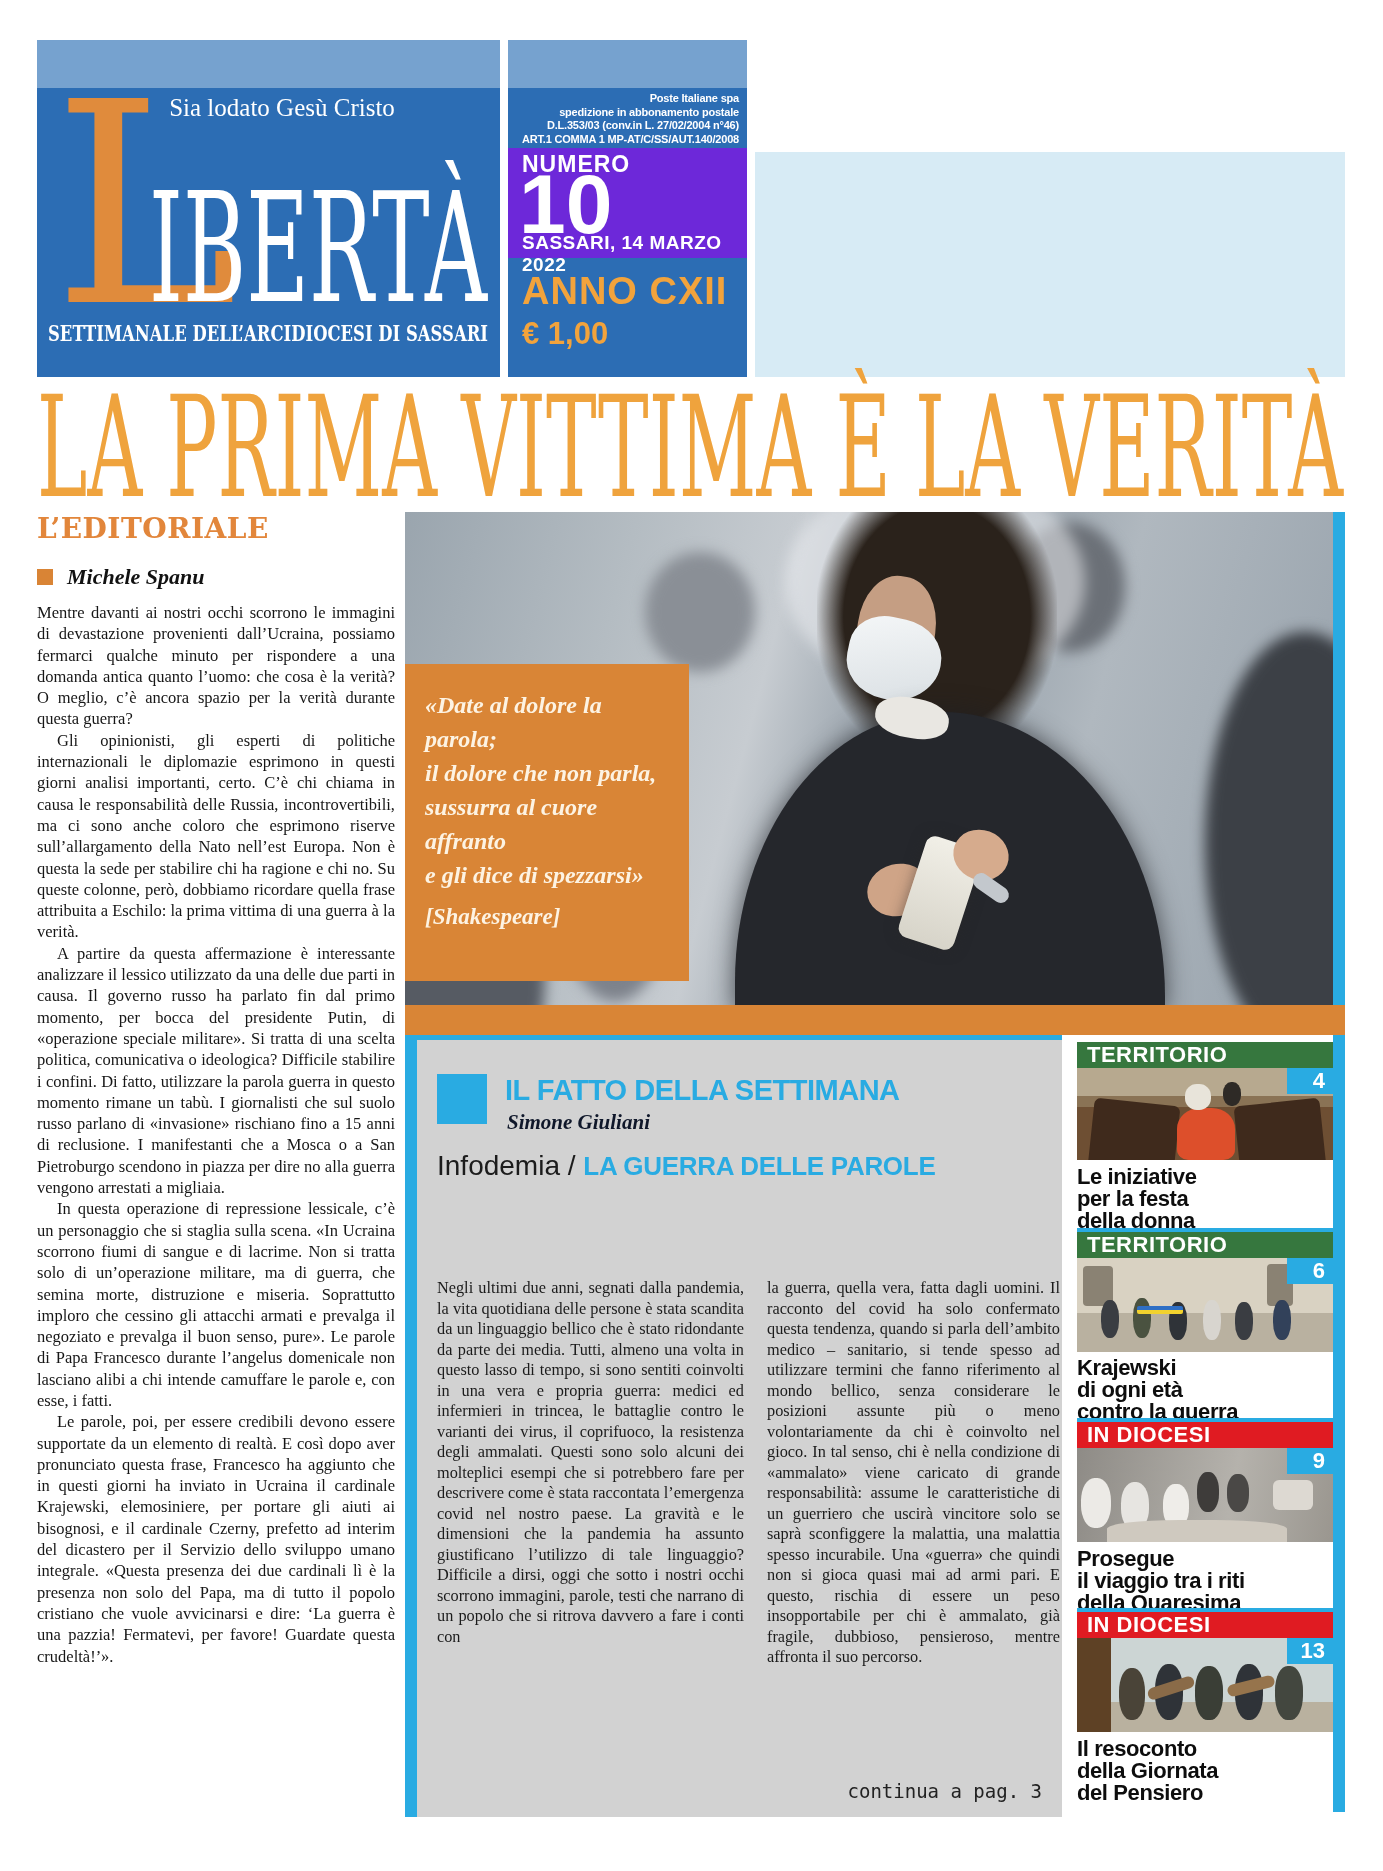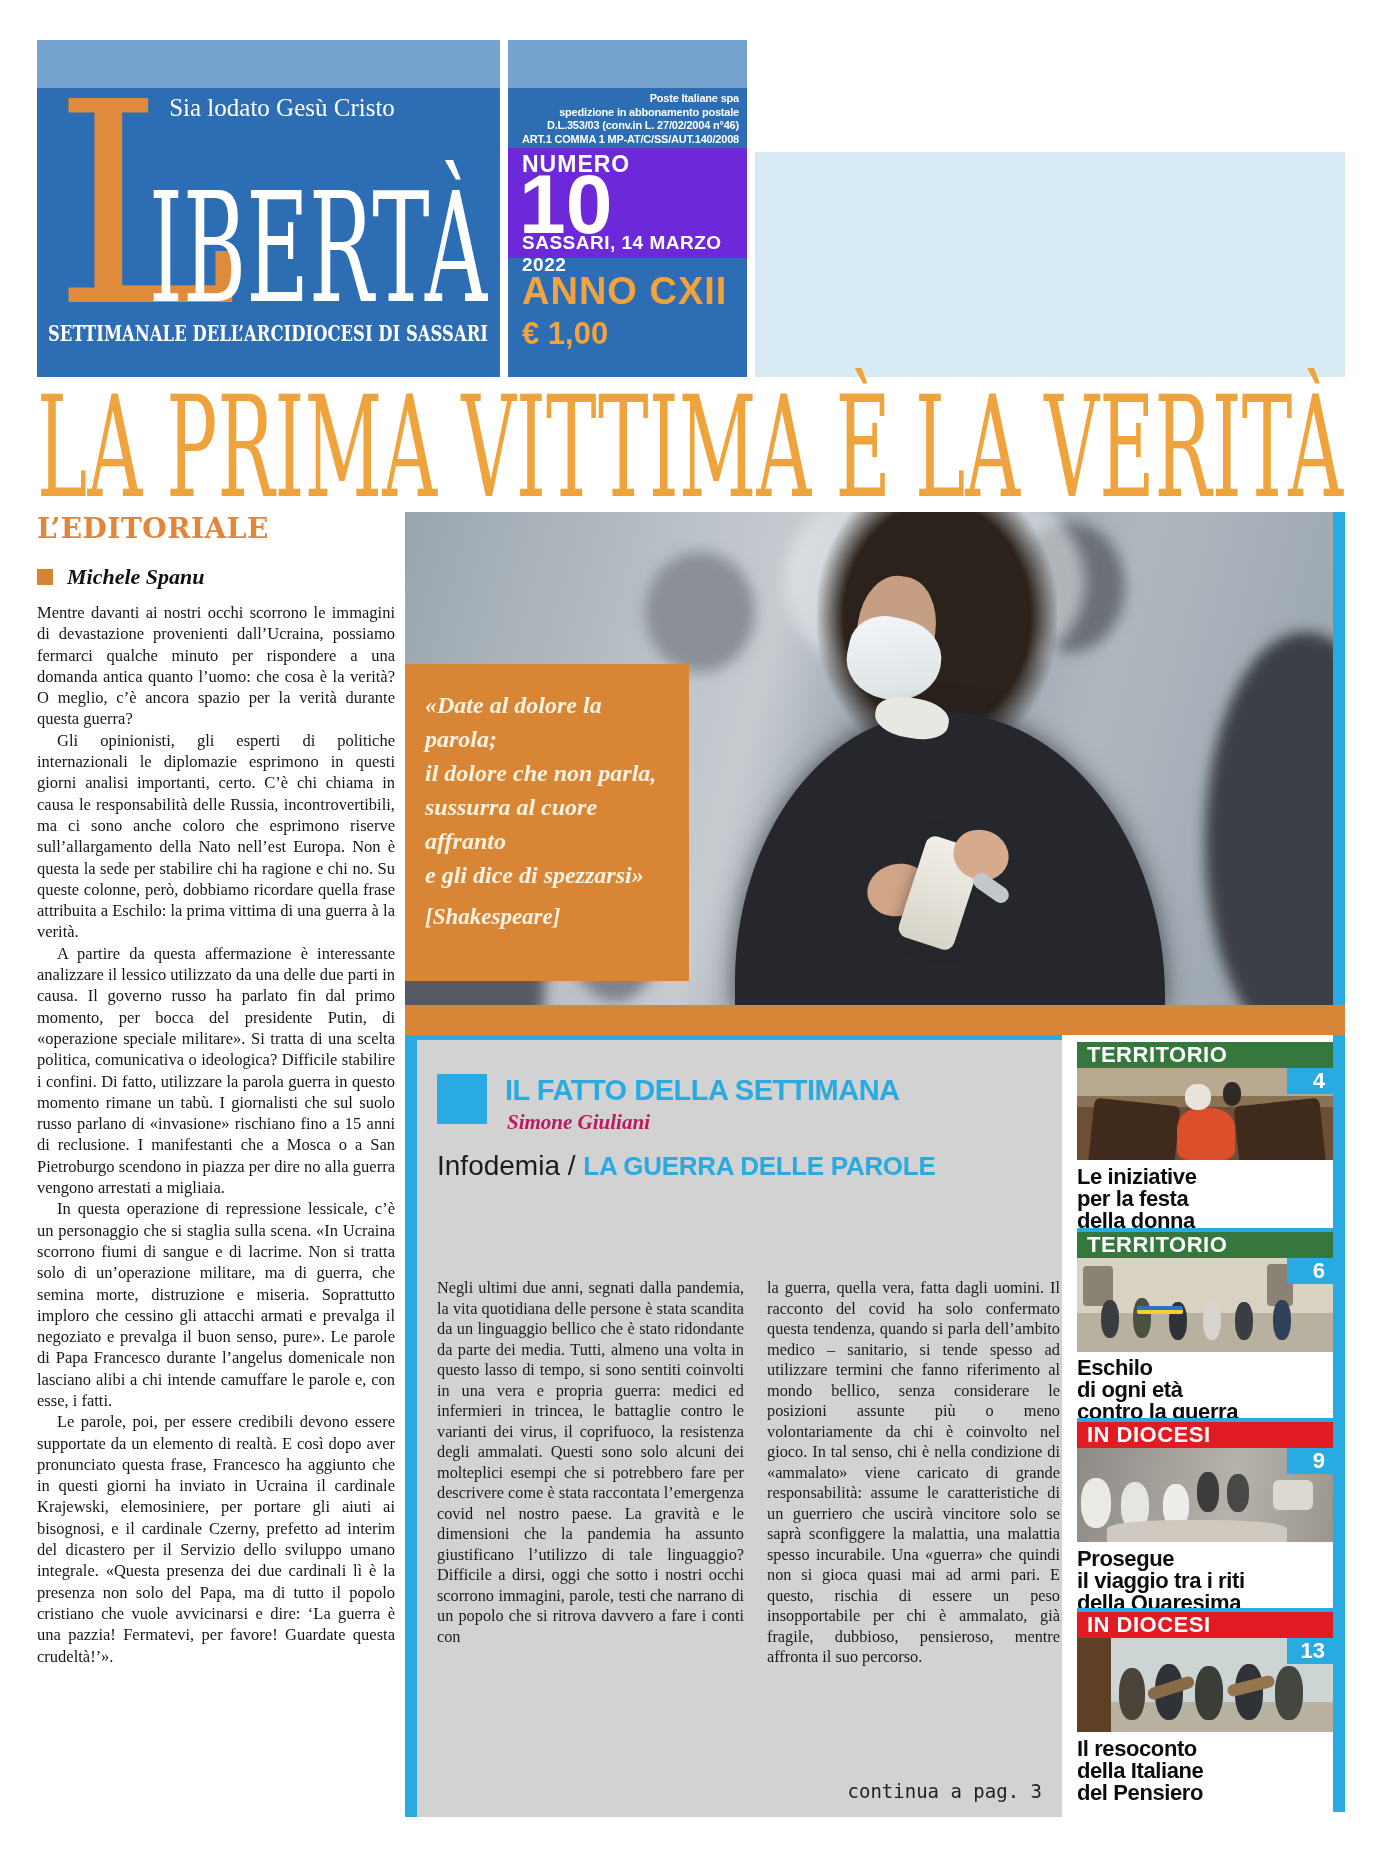--- a/index.html
+++ b/index.html
@@ -56,21 +56,21 @@
 
   
   .quote-box{background:#d98536;color:#fdf3e3;padding:24px 18px 0 20px;}
   .quote-line{font:bold italic 24px/34px "Liberation Serif",serif;}
   .quote-attr{margin-top:12px;font:bold italic 23px "Liberation Serif",serif;}
 
   
   .gray-box{background:#d2d2d2;border-left:12px solid #29abe2;border-top:5px solid #29abe2;}
   .cyan-square{position:absolute;left:20px;top:34px;width:50px;height:50px;background:#29abe2;}
   .feat-section{position:absolute;left:88px;top:34px;color:#29abe2;font:bold 29px "Liberation Sans",sans-serif;letter-spacing:-0.5px;}
-  .feat-author{position:absolute;left:90px;top:70px;font:bold italic 21px "Liberation Serif",serif;color:#be185d;}
+  .feat-author{position:absolute;left:90px;top:70px;font:bold italic 21px "Liberation Serif",serif;color:#0f172a;}
   .feat-kicker{position:absolute;left:20px;top:110px;font:28px "Liberation Sans",sans-serif;color:#1c1c1c;}
   .feat-kicker .hl{color:#29abe2;font-weight:bold;font-size:26px;letter-spacing:-0.3px;}
   .feat-title{position:absolute;left:18px;top:142px;font:bold 47px "Liberation Sans",sans-serif;letter-spacing:-1px;color:#101010;}
   .feat-col{position:absolute;top:206px;overflow:hidden;font:16.3px/20.5px "Liberation Serif",serif;
             color:#1b1b1b;text-align:justify;margin-top:32px;}
   .feat-cont{position:absolute;right:20px;top:740px;font:19px "DejaVu Sans Mono",monospace;color:#222;}
 
   
   .side-bar-hdr{position:absolute;left:0;right:0;height:26px;color:#fff;
                 font:bold 22px/26px "Liberation Sans",sans-serif;padding-left:10px;letter-spacing:0.5px;box-sizing:border-box;}
@@ -204,21 +204,21 @@
     <div class="fig" style="left:190px;top:6px;width:26px;height:42px;background:#8a8273;border-radius:4px;"></div>
     <div class="fig" style="left:24px;top:42px;width:18px;height:38px;background:#3a3d42;"></div>
     <div class="fig" style="left:56px;top:40px;width:18px;height:40px;background:#4a5240;"></div>
     <div class="fig" style="left:92px;top:44px;width:18px;height:38px;background:#2f3338;"></div>
     <div class="fig" style="left:126px;top:42px;width:18px;height:40px;background:#d8d5cf;"></div>
     <div class="fig" style="left:158px;top:44px;width:18px;height:38px;background:#3a3d42;"></div>
     <div class="fig" style="left:196px;top:42px;width:18px;height:40px;background:#32415a;"></div>
     <div class="abs" style="left:60px;top:48px;width:46px;height:8px;background:linear-gradient(#2f6fc4 0 50%,#f2d22e 50% 100%);border-radius:2px;"></div>
   </div>
   <div class="abs page-tab" style="left:1287px;top:1258px;">6</div>
-  <div class="abs side-title" style="left:1077px;top:1357px;">Eschilo</div>
+  <div class="abs side-title" style="left:1077px;top:1357px;">Krajewski</div>
   <div class="abs side-title" style="left:1077px;top:1379px;">di ogni età</div>
   <div class="abs side-title" style="left:1077px;top:1401px;">contro la guerra</div>
 
   <div class="abs cyan-line" style="left:1077px;top:1418px;width:256px;"></div>
   <div class="abs side-bar-hdr bar-red" style="left:1077px;top:1422px;width:256px;">IN DIOCESI</div>
   <div class="abs side-photo" style="left:1077px;top:1448px;height:94px;background:linear-gradient(100deg,#8e8b86,#b5b2ac 60%,#9a968f);">
     <div class="fig" style="left:4px;top:30px;width:30px;height:50px;background:#eceae6;"></div>
     <div class="fig" style="left:44px;top:34px;width:28px;height:48px;background:#e7e5e1;"></div>
     <div class="fig" style="left:86px;top:36px;width:26px;height:44px;background:#efede9;"></div>
     <div class="fig" style="left:120px;top:24px;width:22px;height:40px;background:#3e3c3a;"></div>
@@ -238,16 +238,16 @@
     <div class="fig" style="left:42px;top:30px;width:26px;height:52px;background:#4a4438;"></div>
     <div class="fig" style="left:78px;top:26px;width:28px;height:56px;background:#2f3338;"></div>
     <div class="fig" style="left:118px;top:28px;width:28px;height:54px;background:#3a3e36;"></div>
     <div class="fig" style="left:158px;top:26px;width:28px;height:56px;background:#2f3338;"></div>
     <div class="fig" style="left:198px;top:28px;width:28px;height:54px;background:#43473f;"></div>
     <div class="abs" style="left:70px;top:44px;width:48px;height:12px;background:#8a6b48;border-radius:6px;transform:rotate(-18deg);"></div>
     <div class="abs" style="left:150px;top:42px;width:48px;height:12px;background:#96744c;border-radius:6px;transform:rotate(-14deg);"></div>
   </div>
   <div class="abs page-tab" style="left:1287px;top:1638px;">13</div>
   <div class="abs side-title" style="left:1077px;top:1738px;">Il resoconto</div>
-  <div class="abs side-title" style="left:1077px;top:1760px;">della Italiane</div>
+  <div class="abs side-title" style="left:1077px;top:1760px;">della Giornata</div>
   <div class="abs side-title" style="left:1077px;top:1782px;">del Pensiero</div>
 
 </div>
 
 </body></html>

